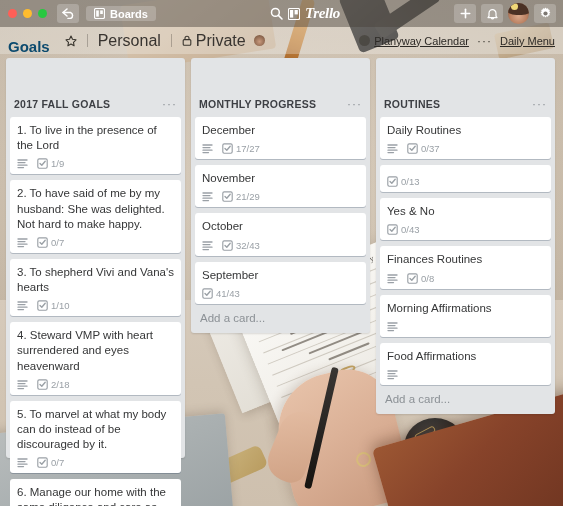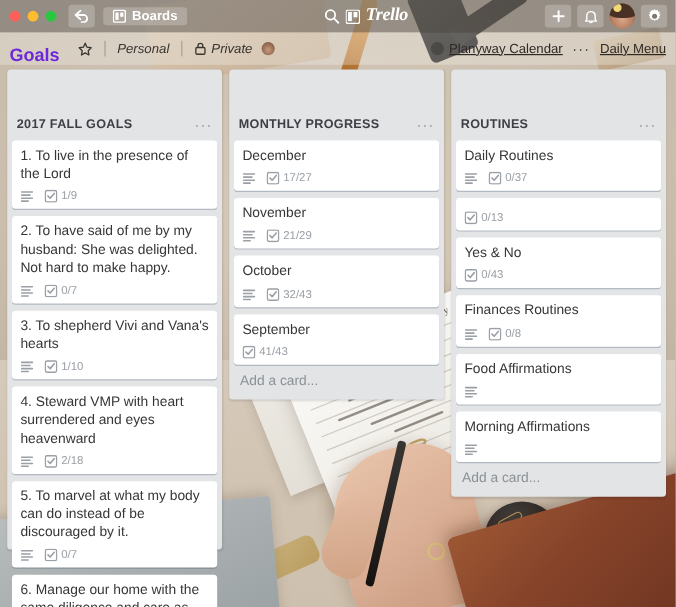--- a/index.html
+++ b/index.html
@@ -234,28 +234,28 @@
 
   
   #board-header {
     position: absolute; left: 0; top: 27px; width: 563px; height: 27px;
     display: flex; align-items: center;
     padding: 0 8px;
     z-index: 30;
     background: rgba(250,248,244,0.30);
   }
   #board-title {
-    font-size: 15px; font-weight: bold; color: #6d28d9;
+    font-size: 15px; font-weight: bold; color: #0c4a6e;
     margin-right: 9px;
     margin-top: 12px;
   }
   .bh-item {
     display: flex; align-items: center; gap: 4px;
-    font-size: 11px; color: #383430;
-    padding: 2px 6px; border-radius: 3px; cursor: pointer; font-style: italic;
+    font-size: 16px; color: #383430;
+    padding: 2px 6px; border-radius: 3px; cursor: pointer;
   }
   .bh-sep { width: 1px; height: 13px; background: rgba(70,65,58,0.33); margin: 0 4px; }
   #bh-right { margin-left: auto; display: flex; align-items: center; gap: 8px; }
   .bh-link {
     font-size: 11px; color: #2d2a26; text-decoration: underline; cursor: pointer;
     display: flex; align-items: center; gap: 4px;
   }
   #planyway-dot {
     width: 11px; height: 11px; border-radius: 50%;
     background: rgba(60,56,50,0.55);
@@ -788,34 +788,34 @@
                 <svg width="11" height="11" viewBox="0 0 11 11" fill="none" stroke="#9aa0a6" stroke-width="1.15">
      <rect x="0.8" y="0.8" width="9.4" height="9.4" rx="1.4"></rect>
      <path d="M3 5.4 L4.8 7.2 L8.2 3.2" stroke-width="1.35" stroke-linecap="round" stroke-linejoin="round"></path>
    </svg>
               </span>
                    <span>0/8</span>
                  </div>
           </div>
         </div>
         <div class="card">
+          <div class="card-title">Morning Affirmations</div>
+       <div class="badges">
+            <div class="badge">
+              <svg width="11" height="11" viewBox="0 0 11 11" stroke="#9aa0a6" stroke-width="1.3" stroke-linecap="round">
+     <path d="M1 2 H10"></path>
+                <path d="M1 4.6 H8"></path>
+                <path d="M1 7.2 H10"></path>
+                <path d="M1 9.6 H6.5"></path>
+   </svg>
+            </div>
+          </div>
+        </div>
+        <div class="card">
           <div class="card-title">Food Affirmations</div>
-       <div class="badges">
-            <div class="badge">
-              <svg width="11" height="11" viewBox="0 0 11 11" stroke="#9aa0a6" stroke-width="1.3" stroke-linecap="round">
-     <path d="M1 2 H10"></path>
-                <path d="M1 4.6 H8"></path>
-                <path d="M1 7.2 H10"></path>
-                <path d="M1 9.6 H6.5"></path>
-   </svg>
-            </div>
-          </div>
-        </div>
-        <div class="card">
-          <div class="card-title">Morning Affirmations</div>
        <div class="badges">
             <div class="badge">
               <svg width="11" height="11" viewBox="0 0 11 11" stroke="#9aa0a6" stroke-width="1.3" stroke-linecap="round">
      <path d="M1 2 H10"></path>
                 <path d="M1 4.6 H8"></path>
                 <path d="M1 7.2 H10"></path>
                 <path d="M1 9.6 H6.5"></path>
    </svg>
             </div>
           </div>

